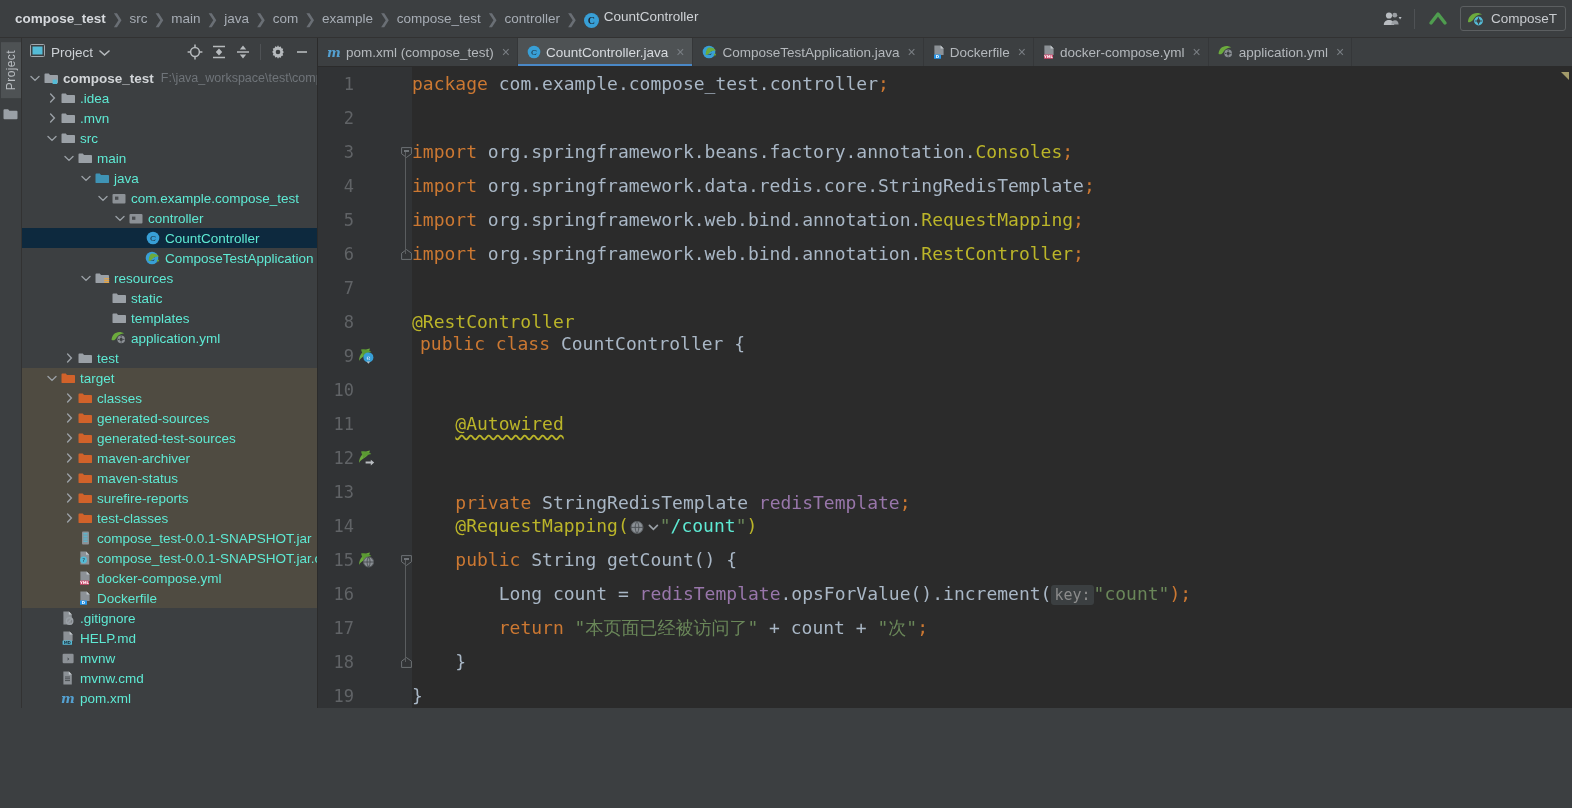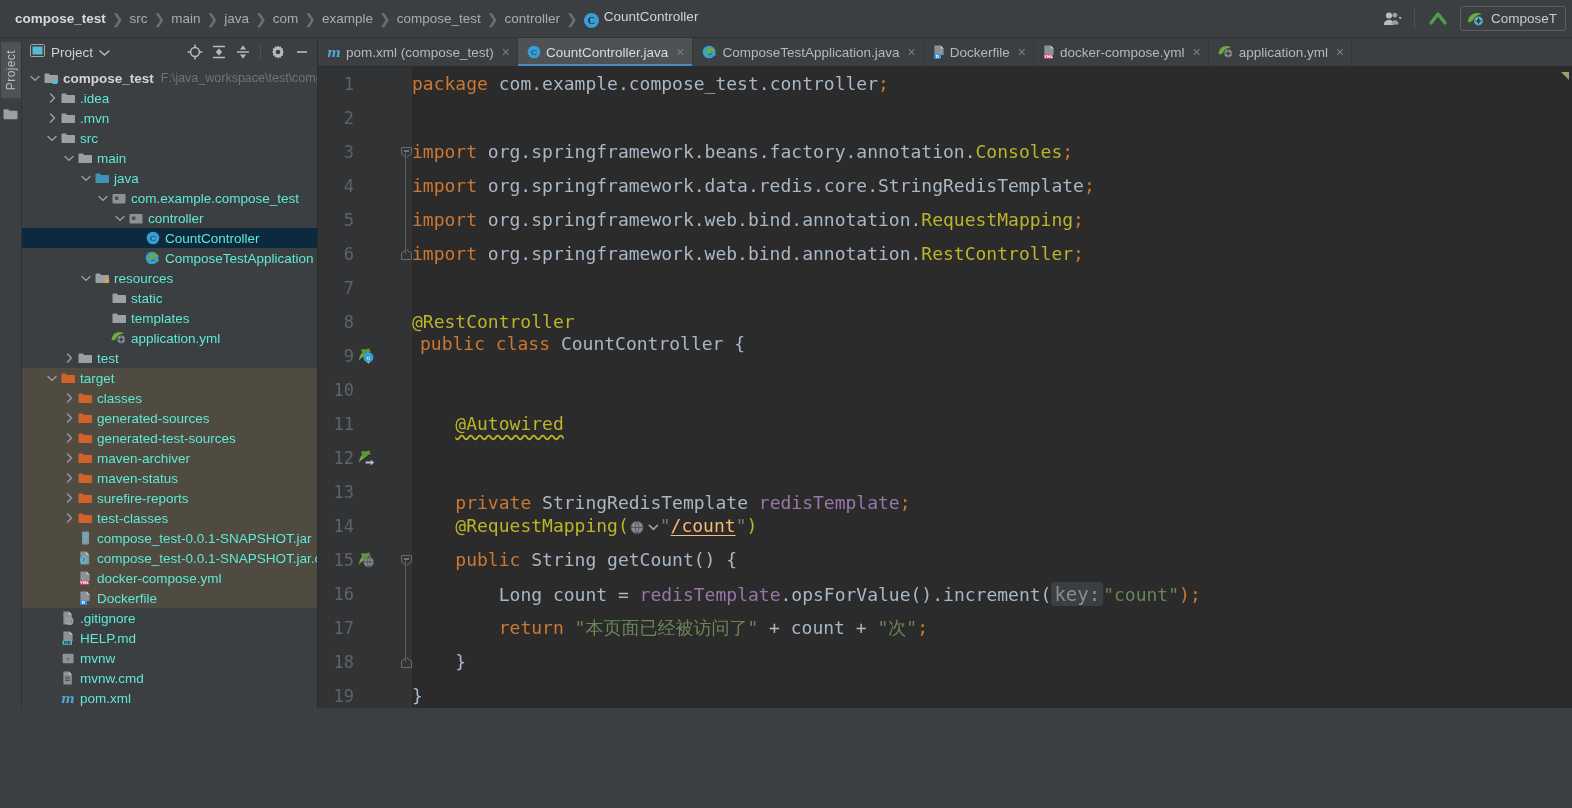--- a/index.html
+++ b/index.html
@@ -127,24 +127,24 @@
   .an { color: #bbb529; }           
   .s  { color: #6a8759; }           
   .f  { color: #9876aa; }           
   .n  { color: #a9b7c6; }           
   .p  { color: #a9b7c6; }           
   .semi { color: #cc7832; }
   .warn-underline {
     text-decoration: underline; text-decoration-style: wavy;
     text-decoration-color: #bbb529; text-underline-offset: 4px;
   }
-  .link-str { color: #fdba74; text-decoration: underline; text-underline-offset: 3px; }
+  .link-str { color: #5eead4; text-underline-offset: 3px; }
   .hint {
     background: #3b3f41; color: #8c8c8c; border-radius: 3px;
-    padding: 1px 3px; font-size: 19px; font-family: "DejaVu Sans Mono", monospace;
+    padding: 1px 3px; font-size: 15px; font-family: "DejaVu Sans Mono", monospace;
   }
   .fold-v {
     position:absolute; left:5px; width:1px; background:#5a5d5f;
   }
   .inlay-globe {
     display:inline-flex; align-items:center; vertical-align:-3px; margin:0 1px;
   }
 
   .err-stripe {
     position: absolute; right: 0; top: 0; bottom: 0; width: 14px; background: #2b2b2b;

